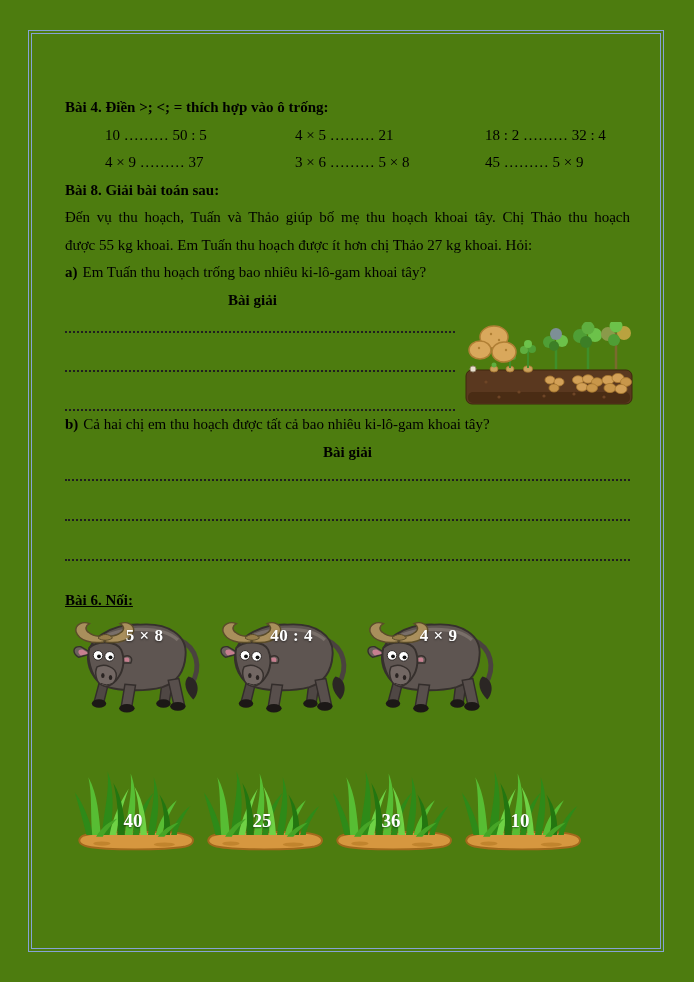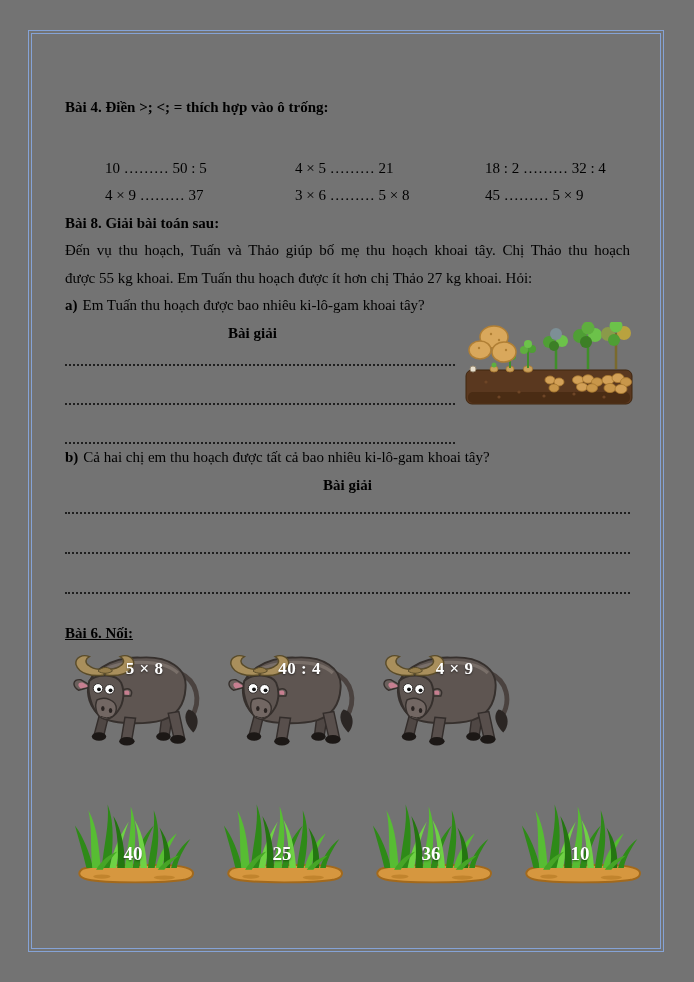--- a/index.html
+++ b/index.html
@@ -1,39 +1,39 @@
 <!DOCTYPE html>
 <html><head>
 <meta charset="utf-8">
 <style>
   html,body{margin:0;padding:0;}
   body{width:694px;height:982px;background:#ffffff;font-family:"Liberation Serif",serif;color:#000;position:relative;overflow:hidden;}
-  .page{position:absolute;inset:0;background:#737373;}
+  .page{position:absolute;inset:0;background:#4d7c0f;}
   .page-border{position:absolute;left:31px;top:33px;right:33px;bottom:33px;border:1.5px solid #85a3d6;outline:1.5px solid #85a3d6;outline-offset:2.5px;pointer-events:none;}
   .content{position:absolute;left:65px;top:94px;width:565px;font-size:15px;line-height:27.5px;}
   .heading{font-weight:bold;}
-  .cmp-grid{display:grid;grid-template-columns:190px 190px 1fr;padding-left:40px;margin-top:33px;}
+  .cmp-grid{display:grid;grid-template-columns:190px 190px 1fr;padding-left:40px;}
   .cmp-cell{white-space:nowrap;}
   .para-j{text-align:justify;text-align-last:justify;}
   .q b{margin-right:5px;}
   .sol-a{width:375px;text-align:center;font-weight:bold;}
   .sol-b{width:100%;text-align:center;font-weight:bold;}
   .ans-a{width:390px;margin-top:-20px;}
   .ans-a .dotline{height:37px;border-bottom:2px dotted #1f1f1f;}
   .ans-b{width:565px;margin-top:-25px;}
   .ans-b .dotline{height:38px;border-bottom:2px dotted #1f1f1f;}
   .qb{}
   .t6{margin-top:26px;text-decoration:underline;}
   .potato-img{position:absolute;left:399px;top:228px;width:170px;height:84px;}
   .potato-img svg{width:100%;height:100%;display:block;}
-  .buffalo-row{display:flex;gap:20px;padding-left:4px;height:100px;align-items:flex-end;}
+  .buffalo-row{display:flex;gap:12px;padding-left:4px;height:100px;align-items:flex-end;}
   .buffalo{position:relative;width:135px;height:100px;}
   .buffalo svg{width:135px;height:100px;display:block;}
   .bl{position:absolute;left:56%;top:12px;transform:translateX(-50%);color:#fff;font-weight:bold;font-size:17px;white-space:nowrap;letter-spacing:.5px;text-shadow:0 1px 2px rgba(0,0,0,.55);line-height:1;}
-  .grass-row{display:flex;gap:24px;padding-left:8px;margin-top:48px;height:90px;}
+  .grass-row{display:flex;gap:4px;padding-left:8px;margin-top:48px;height:90px;}
   .grass{position:relative;width:125px;height:90px;}
   .grass svg{width:125px;height:90px;display:block;}
   .gn{position:absolute;left:48%;top:54%;transform:translateX(-50%);color:#fff;font-weight:bold;font-size:19px;text-shadow:0 1px 2px rgba(0,0,0,.5);line-height:1;}
   .svgdefs{position:absolute;width:0;height:0;overflow:hidden;}
 </style>
 </head>
 <body>
 
 <svg class="svgdefs" aria-hidden="true">
   <defs>
@@ -178,21 +178,21 @@
       <div class="cmp-cell">3 × 6 ……… 5 × 8</div>
       <div class="cmp-cell">45 ……… 5 × 9</div>
     </div>
 
     <div class="heading">Bài 8. Giải bài toán sau:</div>
 
     <div class="para-j">Đến vụ thu hoạch, Tuấn và Thảo giúp bố mẹ thu hoạch khoai tây. Chị Thảo thu hoạch</div>
     <div>được 55 kg khoai. Em Tuấn thu hoạch được ít hơn chị Thảo 27 kg khoai. Hỏi:</div>
 
     <div class="q">
-      <b>a)</b><span>Em Tuấn thu hoạch được bao nhiêu ki-lô-gam khoai tây?</span>
+      <b>a)</b><span>Em Tuấn thu hoạch trống bao nhiêu ki-lô-gam khoai tây?</span>
     </div>
 
     <div class="sol-a">Bài giải</div>
 
     <div class="ans-a">
       <div class="dotline"></div>
       <div class="dotline"></div>
       <div class="dotline"></div>
     </div>
 

